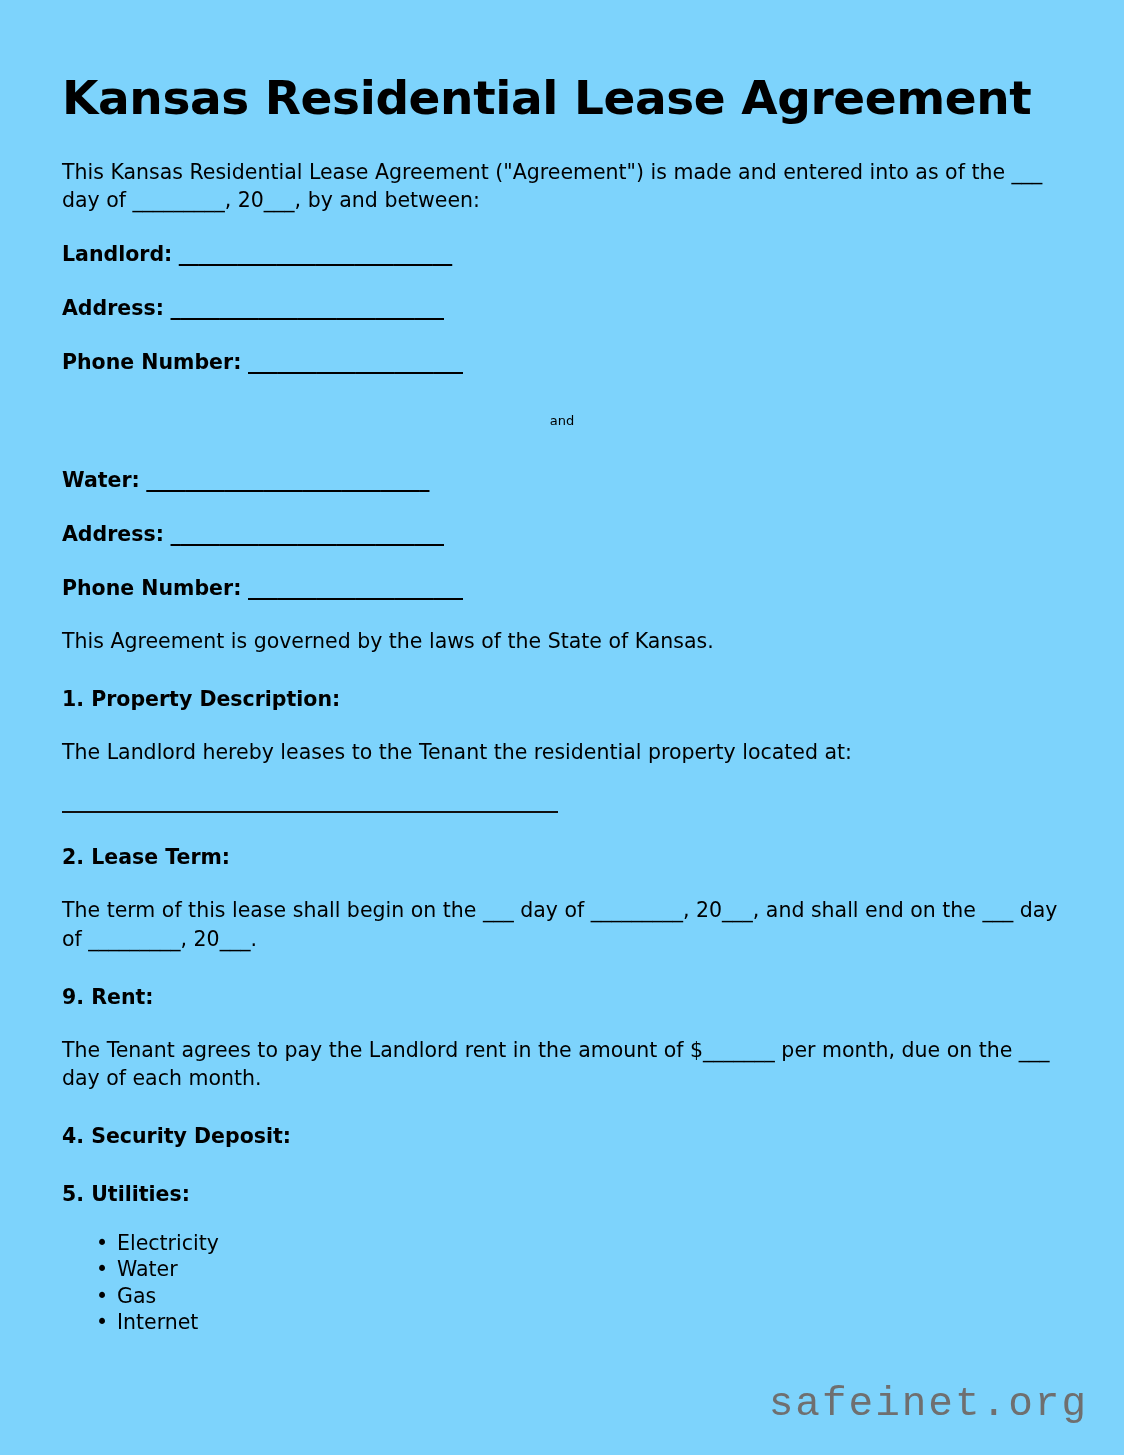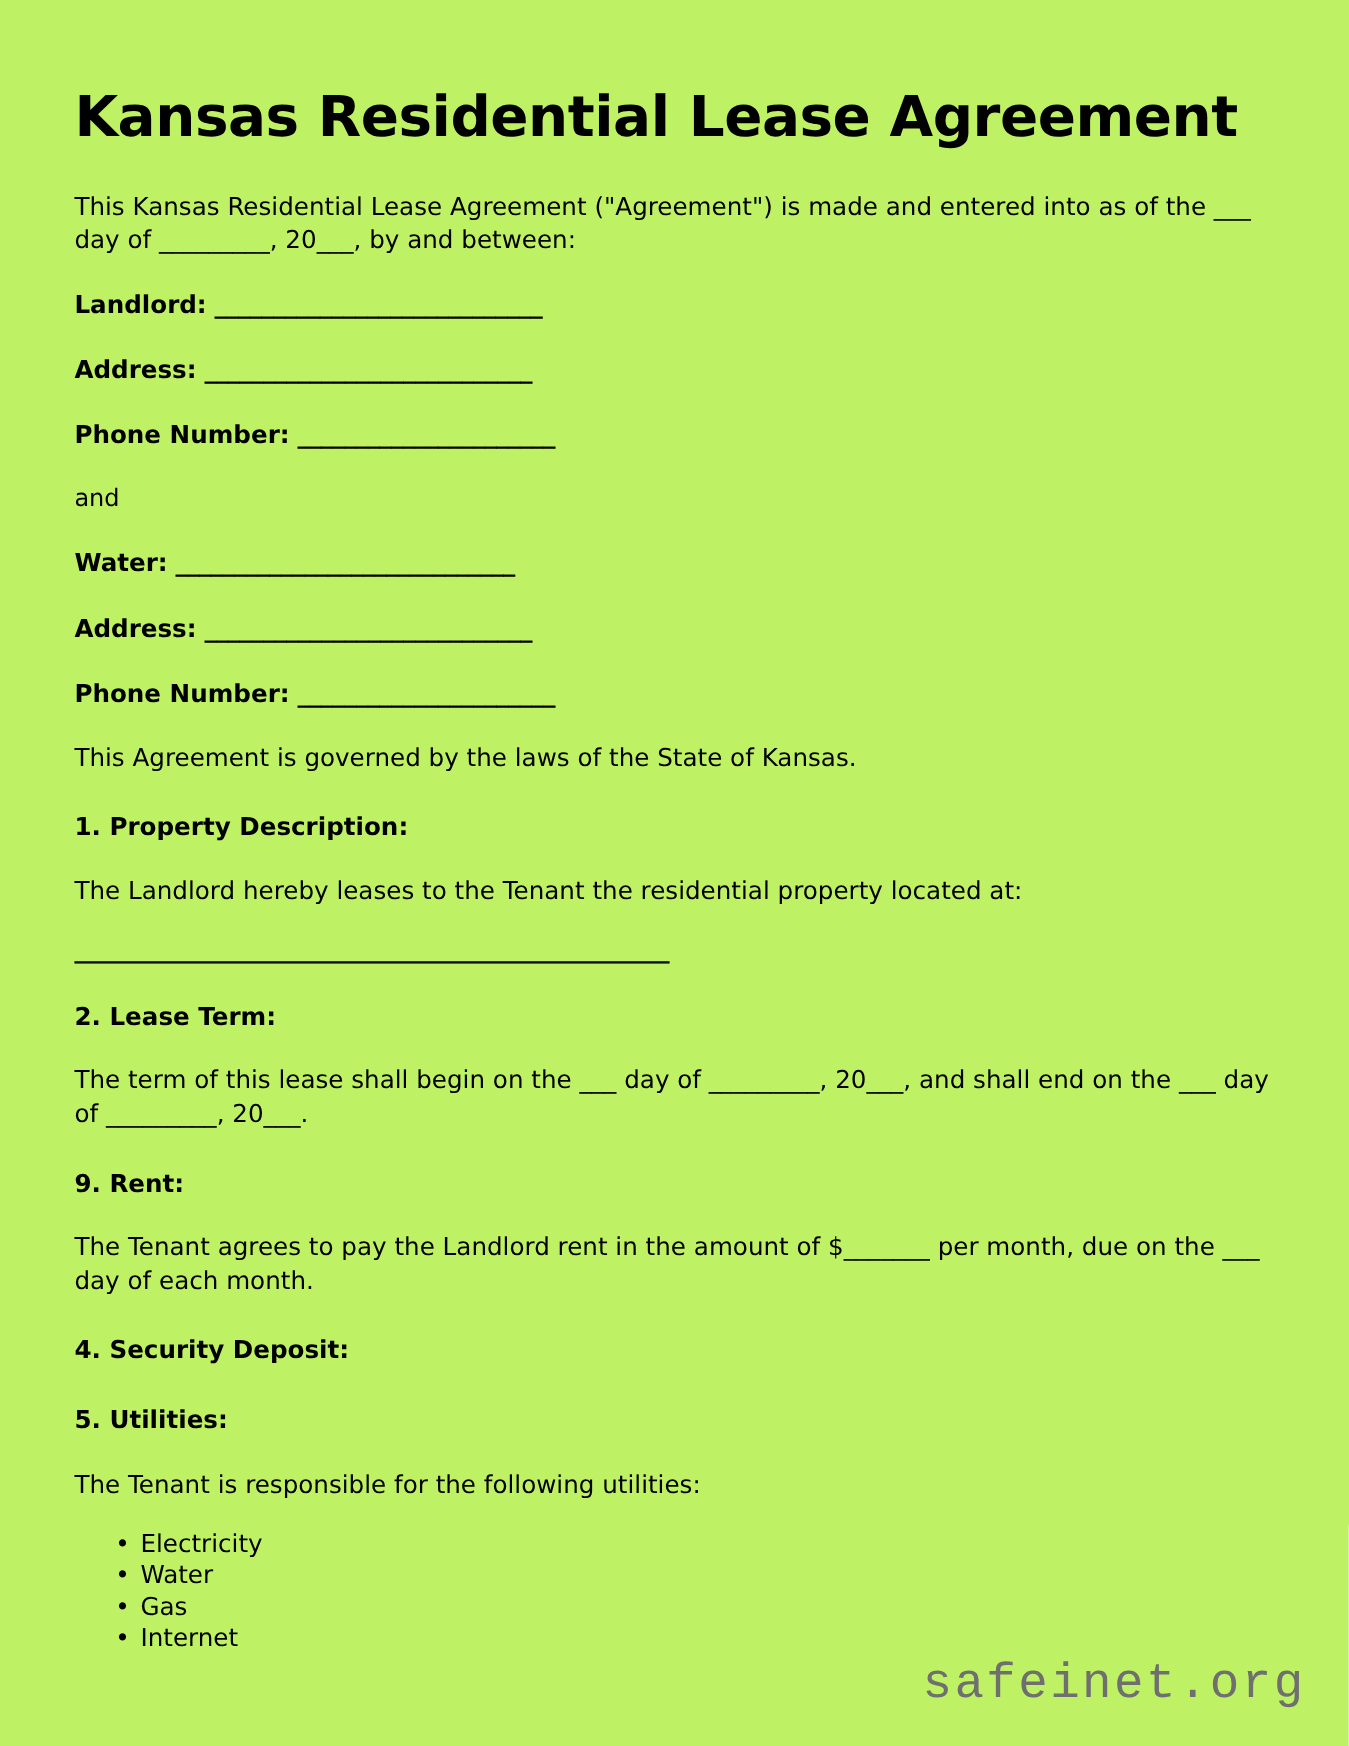--- a/index.html
+++ b/index.html
@@ -8,21 +8,21 @@
     background: #ffffff;
   }
   body {
     font-family: "DejaVu Sans", sans-serif;
     color: #000000;
   }
   .page {
     position: relative;
     width: 1124px;
     height: 1455px;
-    background: #bef264;
+    background: #7dd3fc;
     overflow: hidden;
     box-sizing: border-box;
     padding: 0 62px;
   }
   .doc-title {
     font-size: 47px;
     font-weight: bold;
     letter-spacing: -0.4px;
     line-height: 1.1;
     margin: 0;
@@ -49,24 +49,25 @@
     white-space: nowrap;
   }
   .field-label {
     font-weight: bold;
   }
   .blank {
     font-weight: bold;
     letter-spacing: -0.5px;
   }
   .and-line {
-    font-size: 20px;
+    font-size: 13px;
     line-height: 1.37;
-    margin: 0;
+    margin: 10px;
     padding-top: 26px;
+    text-align: center;
   }
   .section-head {
     font-size: 20.5px;
     font-weight: bold;
     line-height: 1.37;
     margin: 0;
     padding-top: 30px;
     color: #000000;
   }
   .rule-blank {
@@ -139,21 +140,20 @@
 
   <h2 class="section-head">2. Lease Term:</h2>
   <p class="para tight">The term of this lease shall begin on the ___ day of _________, 20___, and shall end on the ___ day of _________, 20___.</p>
 
   <h2 class="section-head">9. Rent:</h2>
   <p class="para tight">The Tenant agrees to pay the Landlord rent in the amount of $_______ per month, due on the ___ day of each month.</p>
 
   <h2 class="section-head">4. Security Deposit:</h2>
 
   <h2 class="section-head">5. Utilities:</h2>
-  <p class="para tight">The Tenant is responsible for the following utilities:</p>
   <ul class="util-list">
     <li>Electricity</li>
     <li>Water</li>
     <li>Gas</li>
     <li>Internet</li>
   </ul>
 
   <div class="watermark">safeinet.org</div>
 
 </div>

